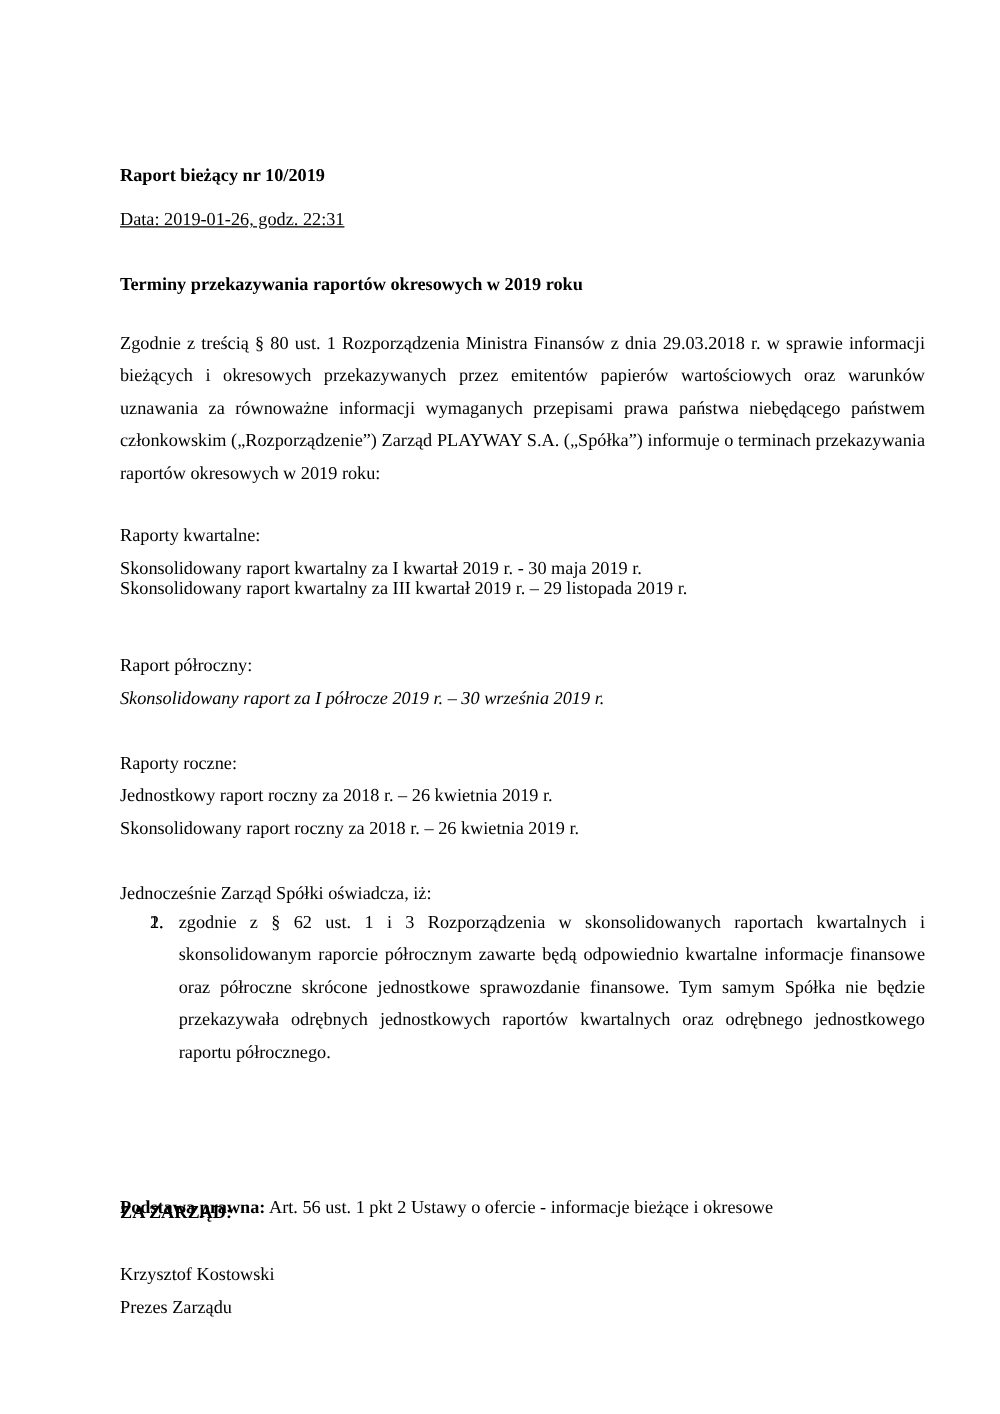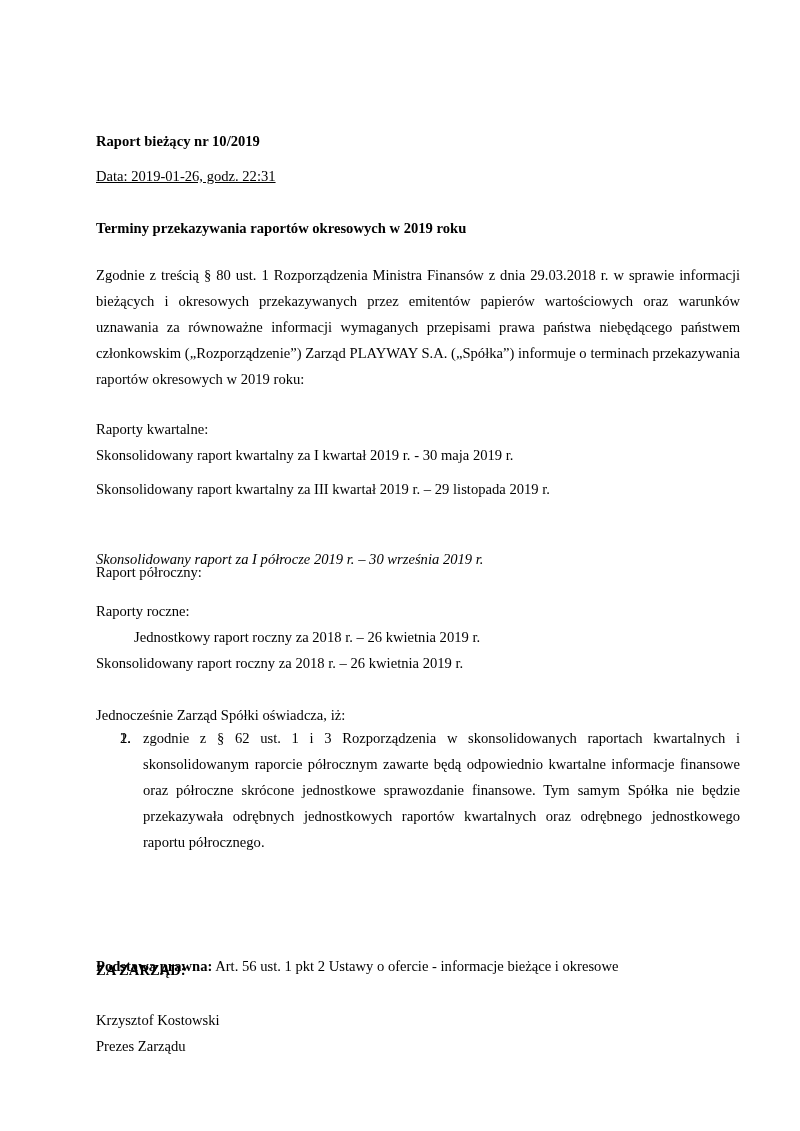--- a/index.html
+++ b/index.html
@@ -65,27 +65,27 @@
   <div class="line bold" style="top:97px;margin-top:34px;">Raport bieżący nr 10/2019</div>
 
   <div class="line" style="top:166px;text-decoration:underline;">Data: 2019-01-26, godz. 22:31</div>
 
   <div class="line bold" style="top:218px;">Terminy przekazywania raportów okresowych w 2019 roku</div>
 
   <div class="justified" style="top:262px;">Zgodnie z treścią § 80 ust. 1 Rozporządzenia Ministra Finansów z dnia 29.03.2018 r. w sprawie informacji bieżących i okresowych przekazywanych przez emitentów papierów wartościowych oraz warunków uznawania za równoważne informacji wymaganych przepisami prawa państwa niebędącego państwem członkowskim („Rozporządzenie”) Zarząd PLAYWAY S.A. („Spółka”) informuje o terminach przekazywania raportów okresowych w 2019 roku:</div>
 
   <div class="line" style="top:419px;">Raporty kwartalne:</div>
   <div class="line" style="top:445px;">Skonsolidowany raport kwartalny za I kwartał 2019 r. - 30 maja 2019 r.</div>
-  <div class="line" style="top:479px;">Skonsolidowany raport kwartalny za III kwartał 2019 r. – 29 listopada 2019 r.</div>
+  <div class="line" style="top:461px;">Skonsolidowany raport kwartalny za III kwartał 2019 r. – 29 listopada 2019 r.</div>
 
-  <div class="line" style="top:523px;margin-top:39px;">Raport półroczny:</div>
+  <div class="line" style="top:523px;">Raport półroczny:</div>
   <div class="line" style="top:549px;font-style:italic;">Skonsolidowany raport za I półrocze 2019 r. – 30 września 2019 r.</div>
 
   <div class="line" style="top:601px;">Raporty roczne:</div>
-  <div class="line" style="top:627px;margin-left:38px;">Jednostkowy raport roczny za 2018 r. – 26 kwietnia 2019 r.</div>
+  <div class="line" style="top:627px;">Jednostkowy raport roczny za 2018 r. – 26 kwietnia 2019 r.</div>
   <div class="line" style="top:653px;">Skonsolidowany raport roczny za 2018 r. – 26 kwietnia 2019 r.</div>
 
   <div class="line" style="top:705px;">Jednocześnie Zarząd Spółki oświadcza, iż:</div>
 
   <ol class="list" style="top:725px;">
     <li>
       <span class="num">1.</span>
     </li>
     <li>
       <span class="num">2.</span>

